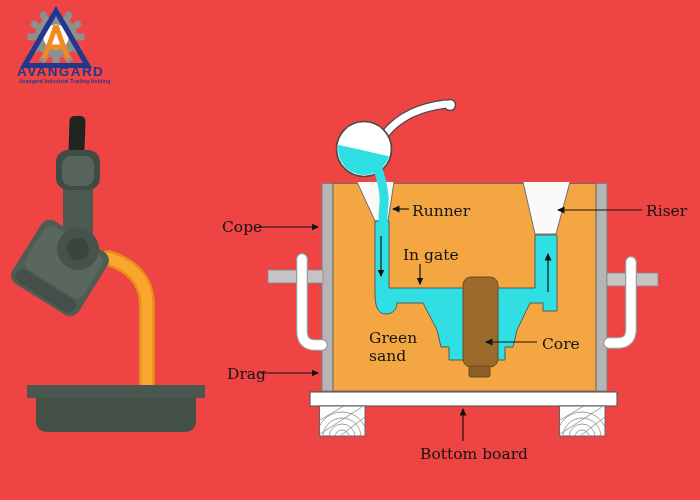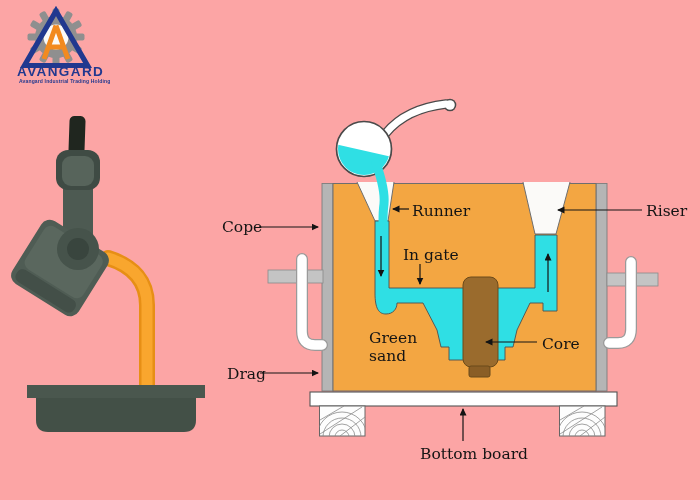--- a/index.html
+++ b/index.html
@@ -1,16 +1,16 @@
 <!DOCTYPE html>
 <html><head>
 <meta charset="utf-8">
 <style>
   html,body{margin:0;padding:0;}
-  .stage{width:700px;height:500px;background:#fca5a5;position:relative;overflow:hidden;}
+  .stage{width:700px;height:500px;background:#ef4444;position:relative;overflow:hidden;}
   svg{display:block;}
   .dl{font-family:"DejaVu Serif","Liberation Serif",serif;font-size:15.5px;fill:#141414;}
   .brand{font-family:"Liberation Sans",sans-serif;font-weight:bold;font-size:13.5px;letter-spacing:1.4px;fill:#21388f;}
   .tag{font-family:"Liberation Sans",sans-serif;font-weight:bold;font-size:5px;letter-spacing:.15px;fill:#21388f;}
   .arrow{stroke:#141414;stroke-width:1.2;fill:none;}
 </style>
 </head>
 <body>
 
 <div class="stage">

